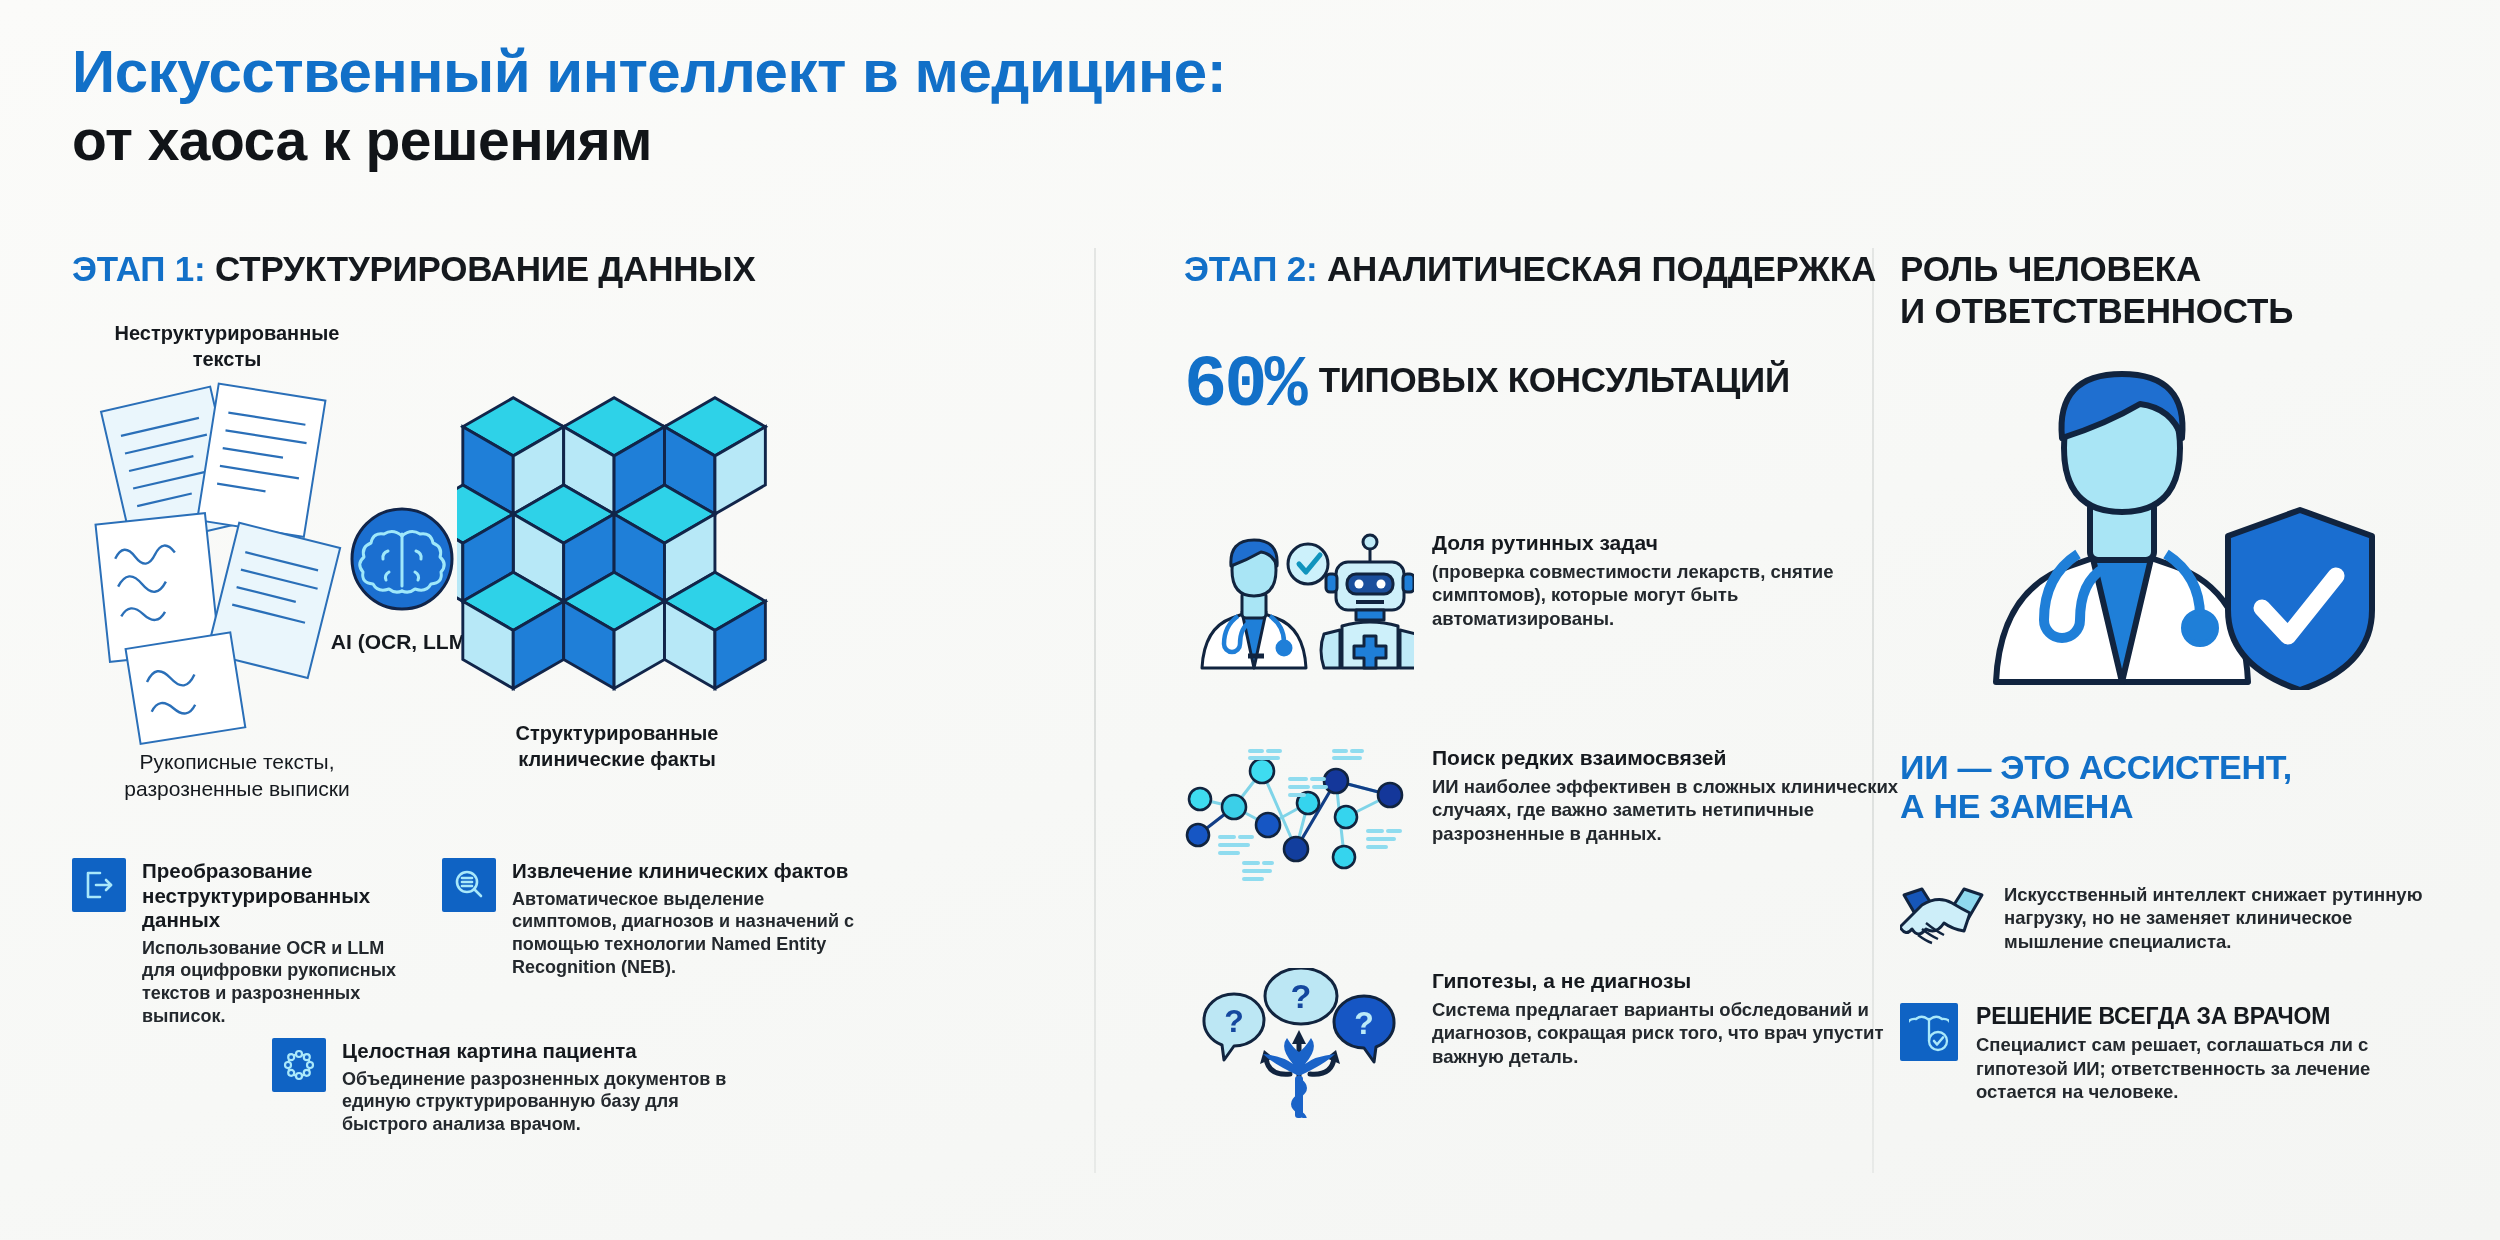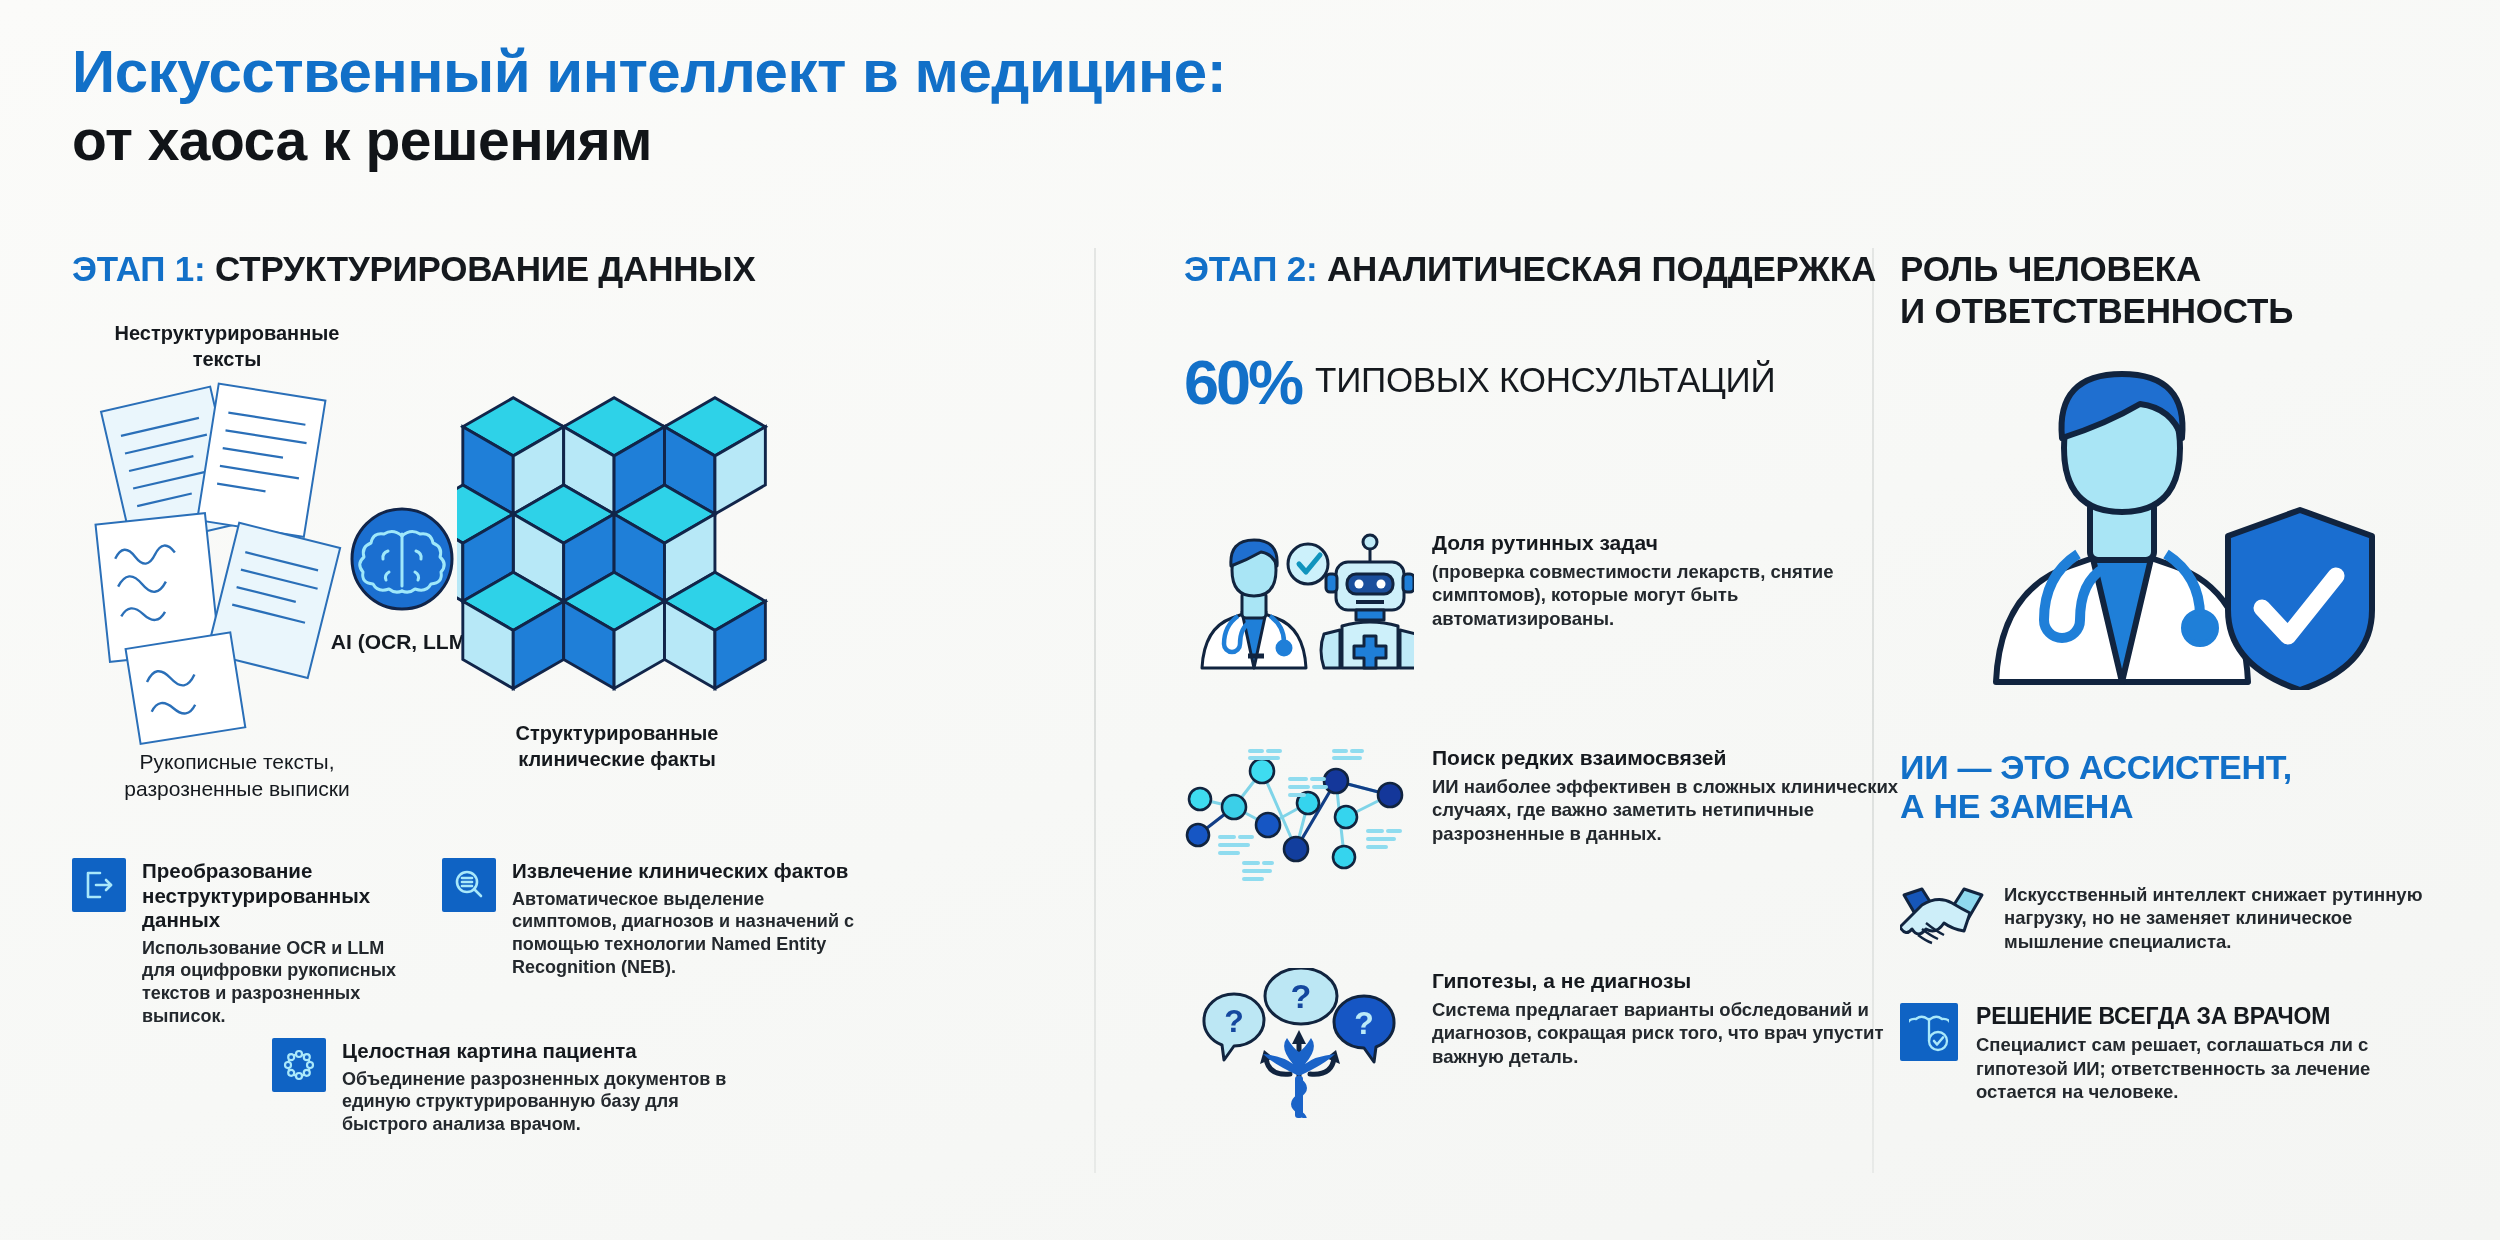--- a/index.html
+++ b/index.html
@@ -74,25 +74,25 @@
     font-size: 18px; font-weight: bold; color: #23282d;
     line-height: 1.26; margin-top: 4px;
   }
   #feat1 { left: 0px;   top: 610px; width: 330px; }
   #feat2 { left: 370px; top: 610px; width: 420px; }
   #feat3 { left: 200px; top: 790px; width: 460px; }
 
   
   #stat-row { position: absolute; left: 0px; top: 105px; display: flex; align-items: flex-start; gap: 14px; }
   #stat-num {
-    font-size: 63px; font-weight: bold; color: #1270c8;
-    line-height: 0.93; letter-spacing: -3px;
+    font-size: 72px; font-weight: bold; color: #1270c8;
+    line-height: 0.93; letter-spacing: -3px; font-family: Liberation Mono, monospace;
   }
   #stat-cap {
-    font-size: 35px; font-weight: normal; color: #15191e;
+    font-size: 35px; font-weight: bold; color: #15191e;
     line-height: 1.1; padding-top: 8px; letter-spacing: -0.3px;
   }
 
   .c2block { position: absolute; display: flex; gap: 18px; align-items: flex-start; }
   .c2block .art { flex: 0 0 auto; }
   .c2block .h {
     font-size: 21px; font-weight: bold; color: #15191e; line-height: 1.2;
   }
   .c2block .b {
     font-size: 18.5px; font-weight: bold; color: #23282d;

